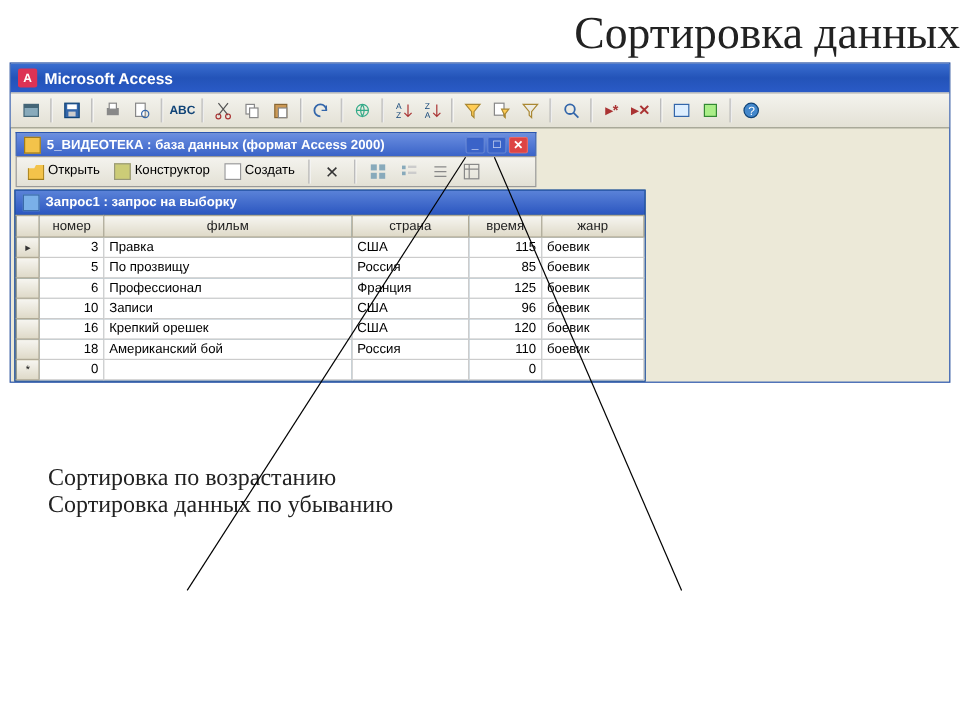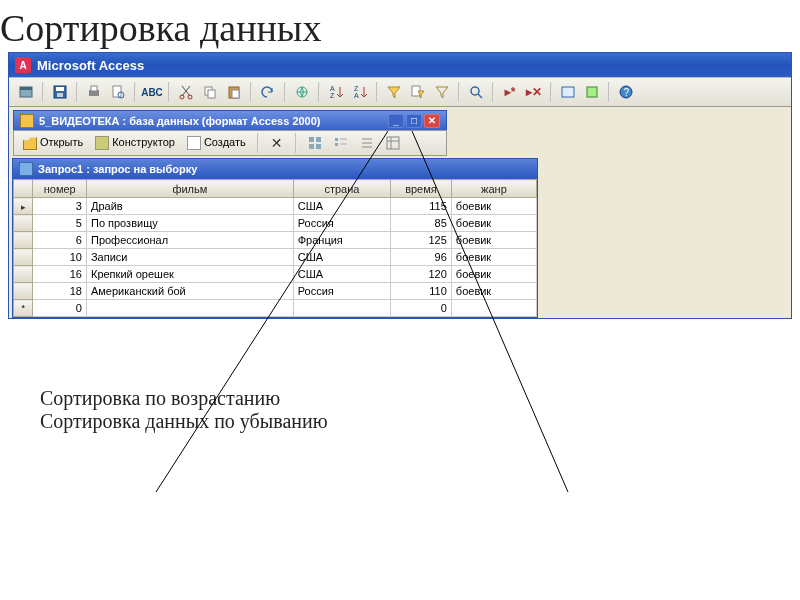--- a/index.html
+++ b/index.html
@@ -1,17 +1,17 @@
 <!DOCTYPE html>
 <html><head>
 <meta charset="utf-8">
 <style>
   * { box-sizing: border-box; margin: 0; padding: 0; }
   body { font-family: Tahoma, Arial, sans-serif; background: #fff; width: 800px; height: 600px; position: relative; }
-  .slide-title { font-family: "Times New Roman", serif; font-size: 38px; font-weight: normal; text-align: left; margin: 6px 0 2px 0; color: #222; }
+  .slide-title { font-family: "Times New Roman", serif; font-size: 38px; font-weight: normal; text-align: right; margin: 6px 0 2px 0; color: #222; }
   .app-window { border: 1px solid #2a55b0; background: #ece9d8; margin: 0 8px; width: 784px; }
   .title-bar { background: linear-gradient(to bottom, #3a6ed0 0%, #2353b8 50%, #2a5bc7 100%); color: #fff; height: 24px; display: flex; align-items: center; padding: 0 6px; font-size: 13px; font-weight: bold; }
   .title-bar .app-icon { width: 16px; height: 16px; background: #d35; margin-right: 6px; border-radius: 2px; display:flex; align-items:center; justify-content:center; font-size:10px; color:#fff;}
   .menu-bar { background: #efeeea; display: flex; gap: 2px; padding: 2px 6px; font-size: 11px; color: #000; border-top: 1px solid #c0c0c0; }
   .menu-bar span { padding: 2px 6px; cursor: default; }
   .toolbar { background: linear-gradient(to bottom, #f4f3ee, #e3e1d5); border-top: 1px solid #bbb; border-bottom: 1px solid #9a9a8a; padding: 3px 6px; display: flex; align-items: center; gap: 2px; height: 30px; }
   .tbtn { width: 22px; height: 22px; display: flex; align-items: center; justify-content: center; font-size: 12px; border-radius: 2px; }
   .tsep { width: 2px; height: 20px; background: linear-gradient(to right, #aaa, #fff); margin: 0 3px; }
   .child-window { margin: 3px 0 0 4px; width: 434px; }
   .child-title { background: linear-gradient(to bottom, #6b8fe0 0%, #3a63c8 100%); color: #fff; height: 20px; display: flex; align-items: center; padding: 0 6px; font-size: 11px; font-weight: bold; border: 1px solid #2a55b0; border-bottom: none; }
@@ -252,21 +252,21 @@
           <th>фильм</th>
           <th>страна</th>
           <th>время</th>
           <th>жанр</th>
         </tr>
       </thead>
       <tbody id="tbody">
           <tr>
             <td class="row-hdr current"></td>
     <td class="col-num">3</td>
-    <td class="col-film">Драйв</td>
+    <td class="col-film">Правка</td>
     <td class="col-country">США</td>
     <td class="col-time">115</td>
     <td class="col-genre">боевик</td>
           </tr>
           <tr>
             <td class="row-hdr "></td>
     <td class="col-num">5</td>
     <td class="col-film">По прозвищу</td>
     <td class="col-country">Россия</td>
     <td class="col-time">85</td>

